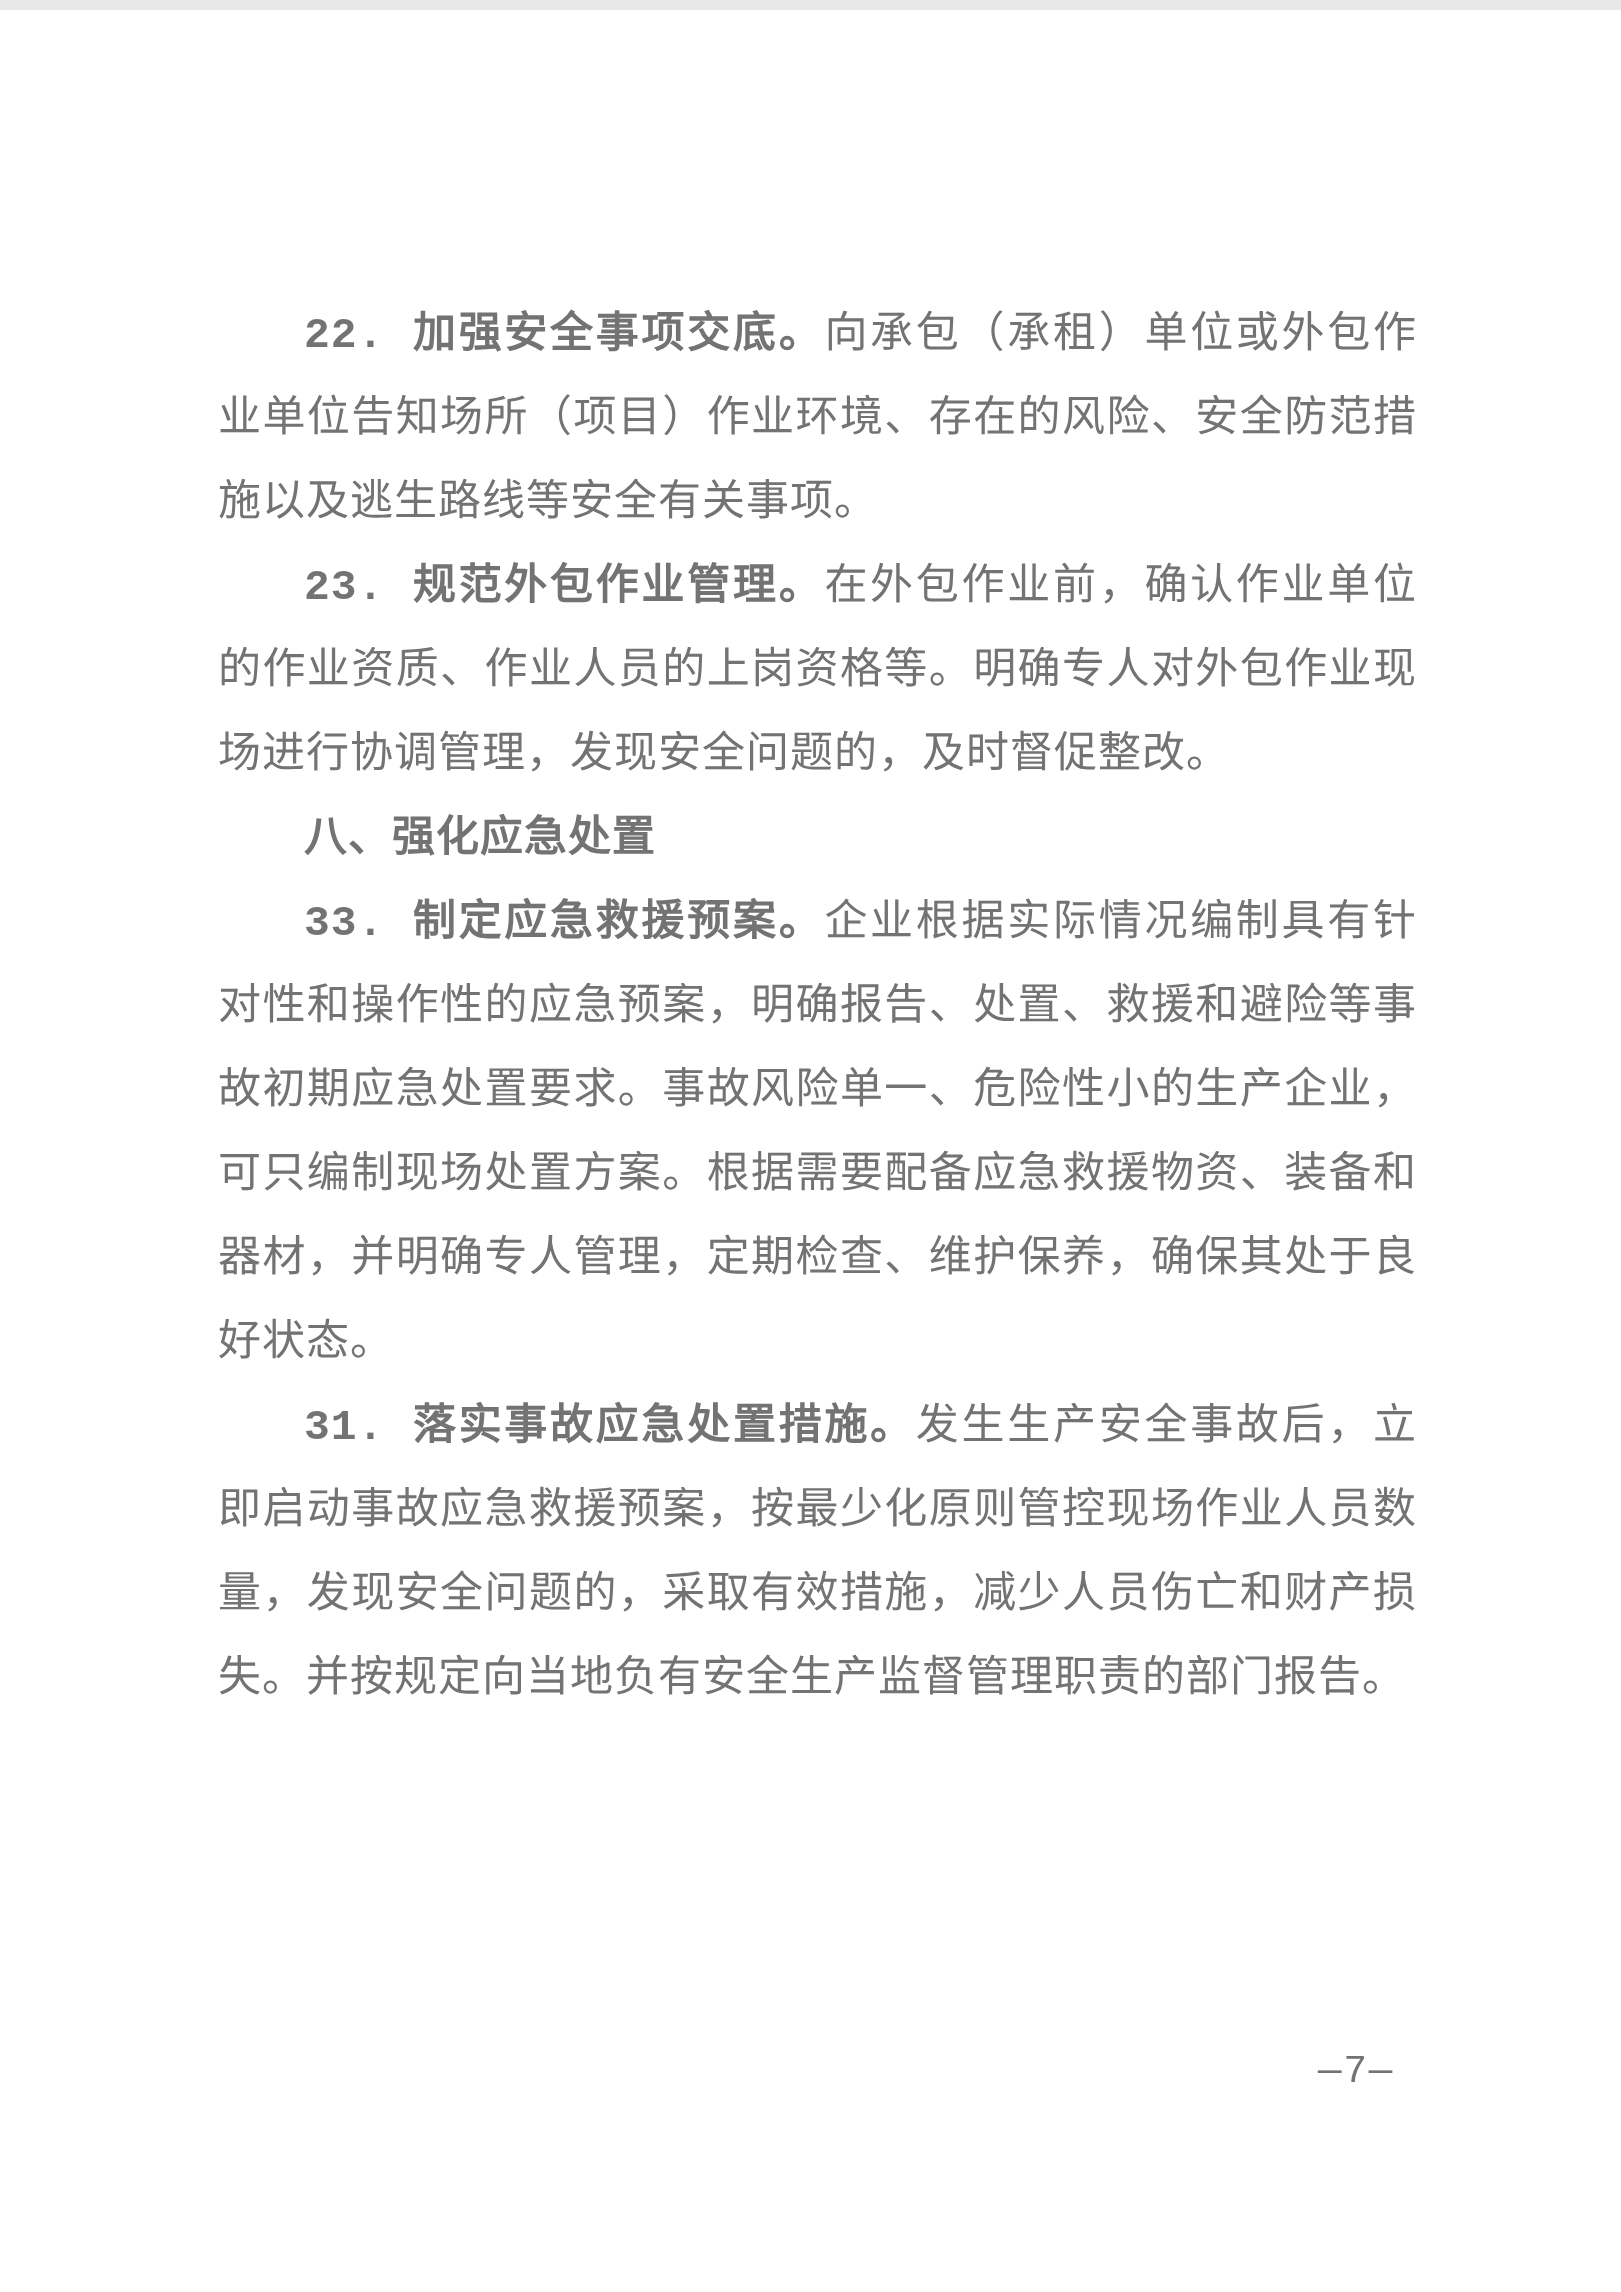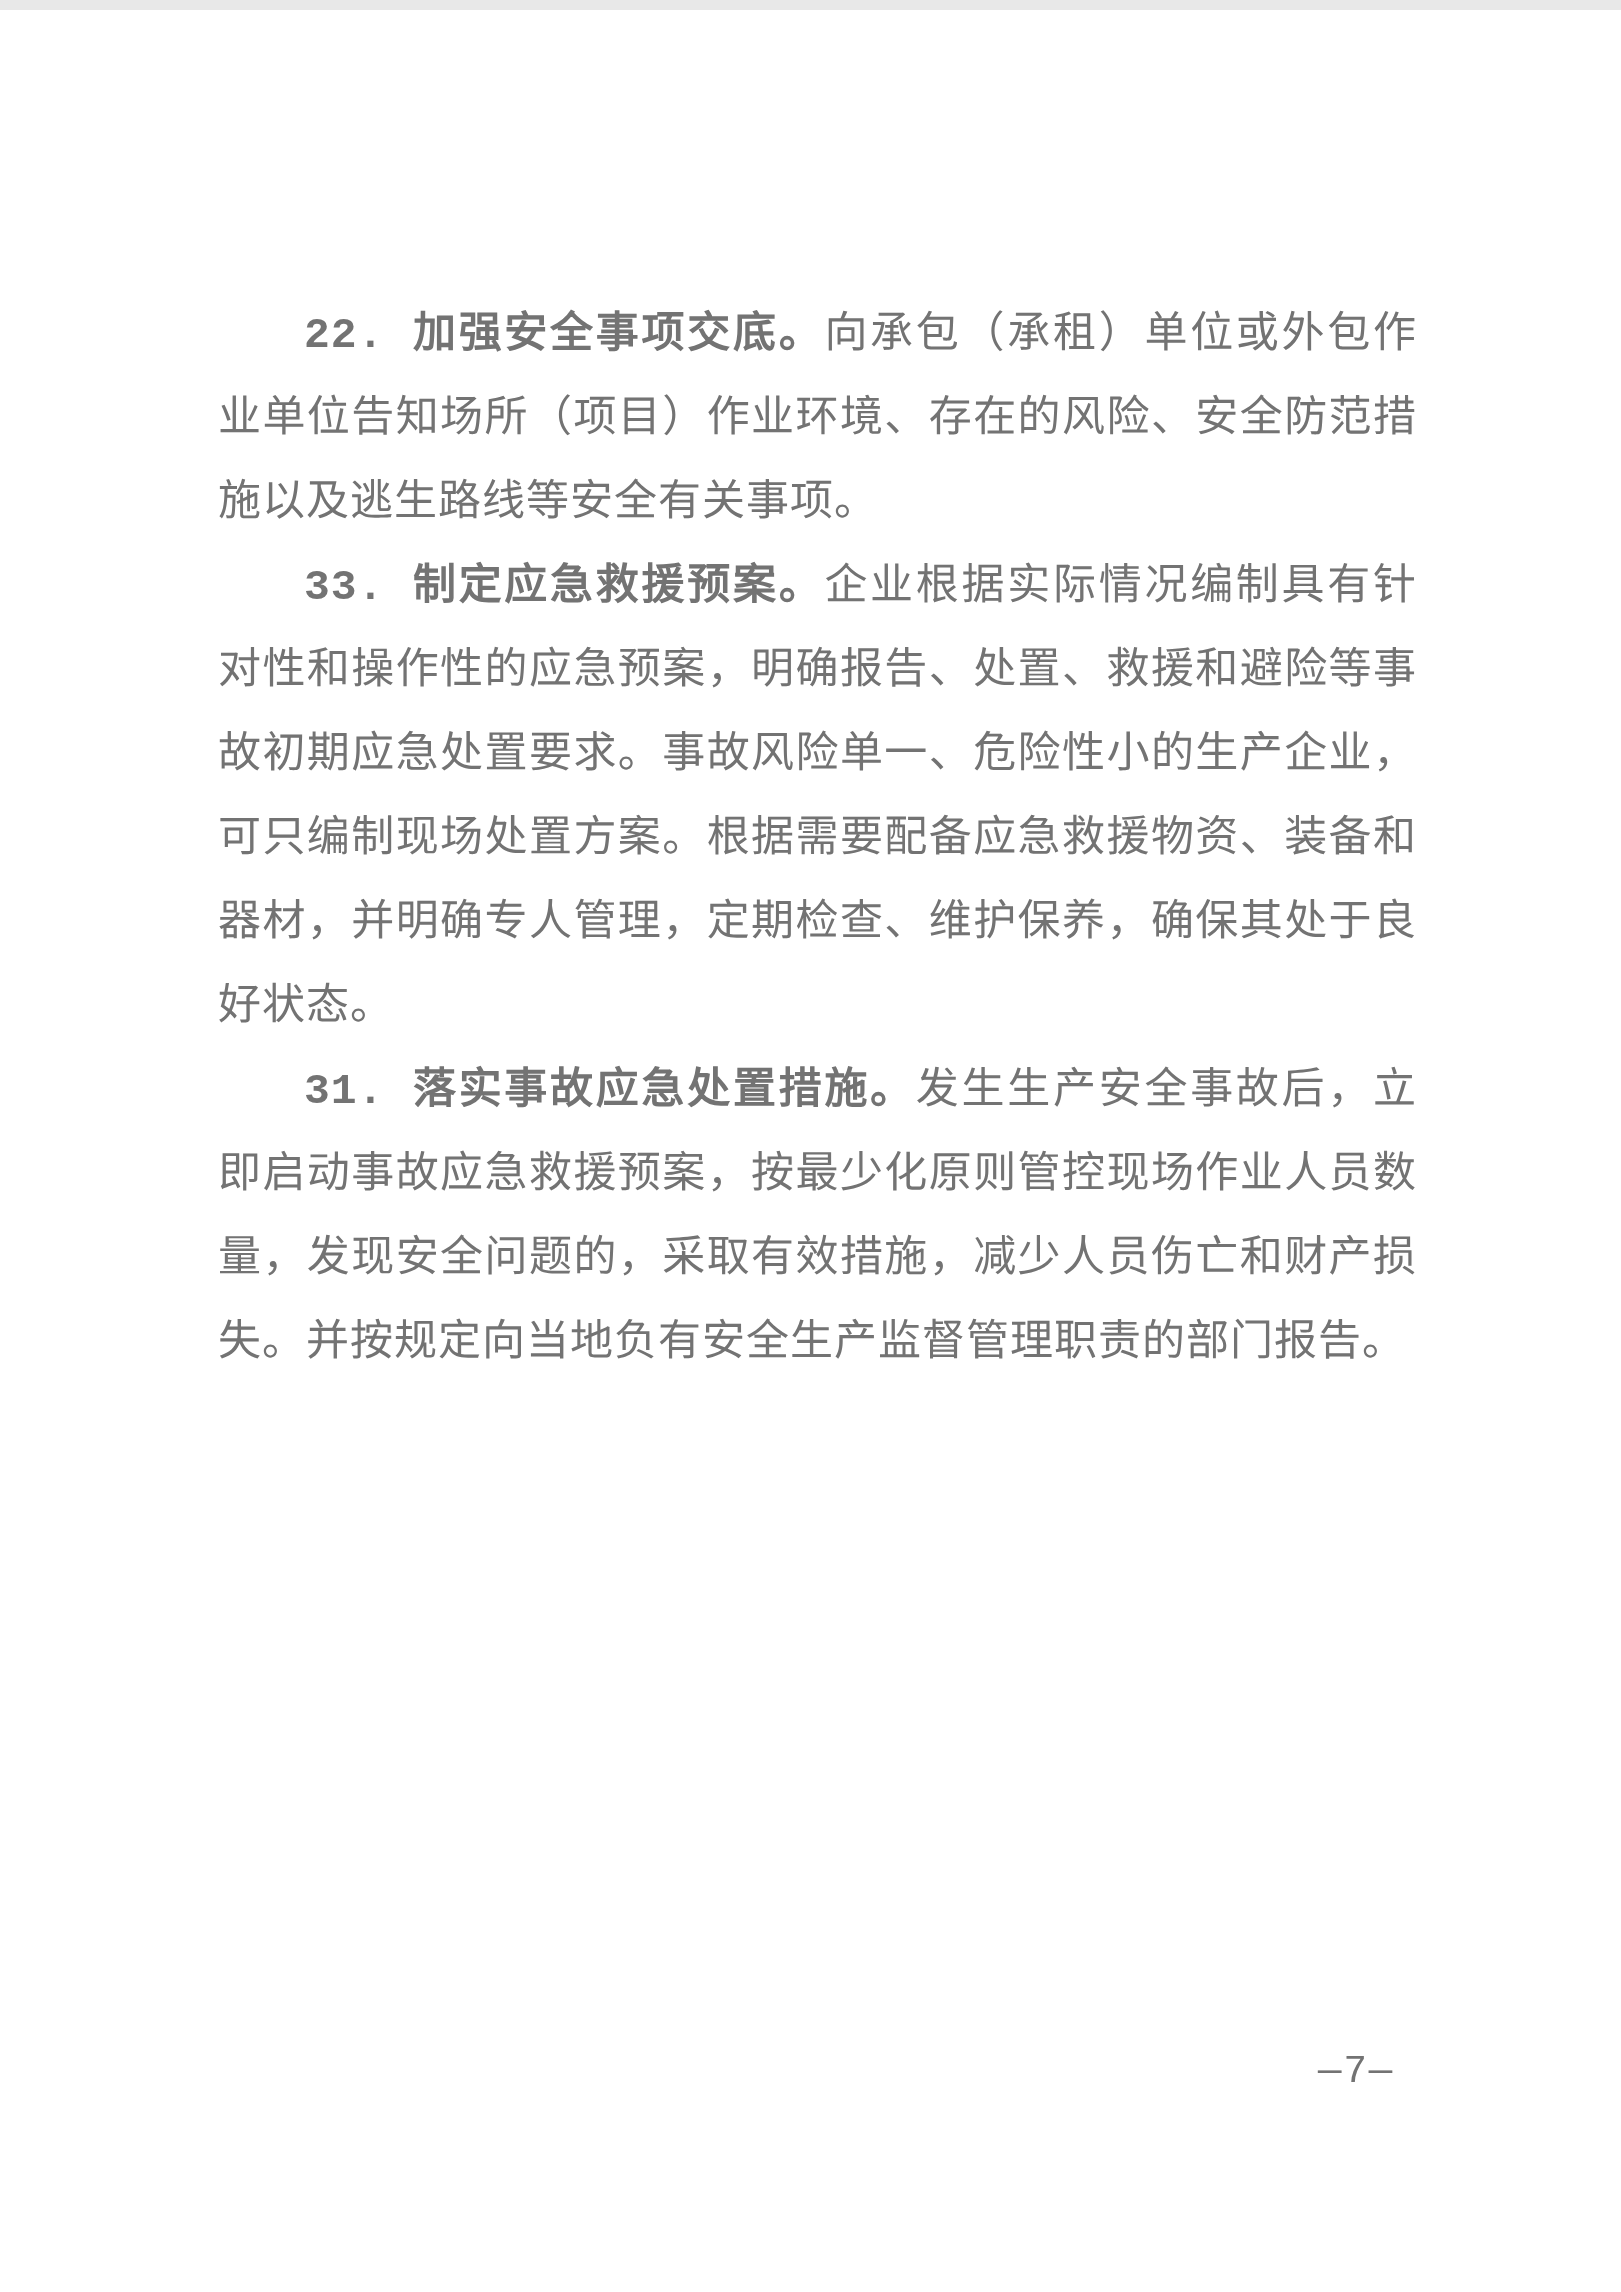--- a/index.html
+++ b/index.html
@@ -51,21 +51,23 @@
   }
 </style>
 </head>
 <body>
 
 <div class="page">
   <main class="content">
 
     <p class="para"><span class="lead">22. 加强安全事项交底。</span><span>向承包（承租）单位或外包作业单位告知场所（项目）作业环境、存在的风险、安全防范措施以及逃生路线等安全有关事项。</span></p>
 
+    <p class="para"><span class="lead">23. 规范外包作业管理。</span><span>在外包作业前，确认作业单位的作业资质、作业人员的上岗资格等。明确专人对外包作业现场进行协调管理，发现安全问题的，及时督促整改。</span></p>
 
+    <h2 class="section-heading" style="font-size:inherit;">八、强化应急处置</h2>
 
     <p class="para"><span class="lead">33. 制定应急救援预案。</span><span>企业根据实际情况编制具有针对性和操作性的应急预案，明确报告、处置、救援和避险等事故初期应急处置要求。事故风险单一、危险性小的生产企业，可只编制现场处置方案。根据需要配备应急救援物资、装备和器材，并明确专人管理，定期检查、维护保养，确保其处于良好状态。</span></p>
 
 
     <p class="para"><span class="lead">31. 落实事故应急处置措施。</span><span>发生生产安全事故后，立即启动事故应急救援预案，按最少化原则管控现场作业人员数量，发现安全问题的，采取有效措施，减少人员伤亡和财产损失。并按规定向当地负有安全生产监督管理职责的部门报告。</span></p>
 
   </main>
 
   <div class="page-number">—7—</div>
 </div>

